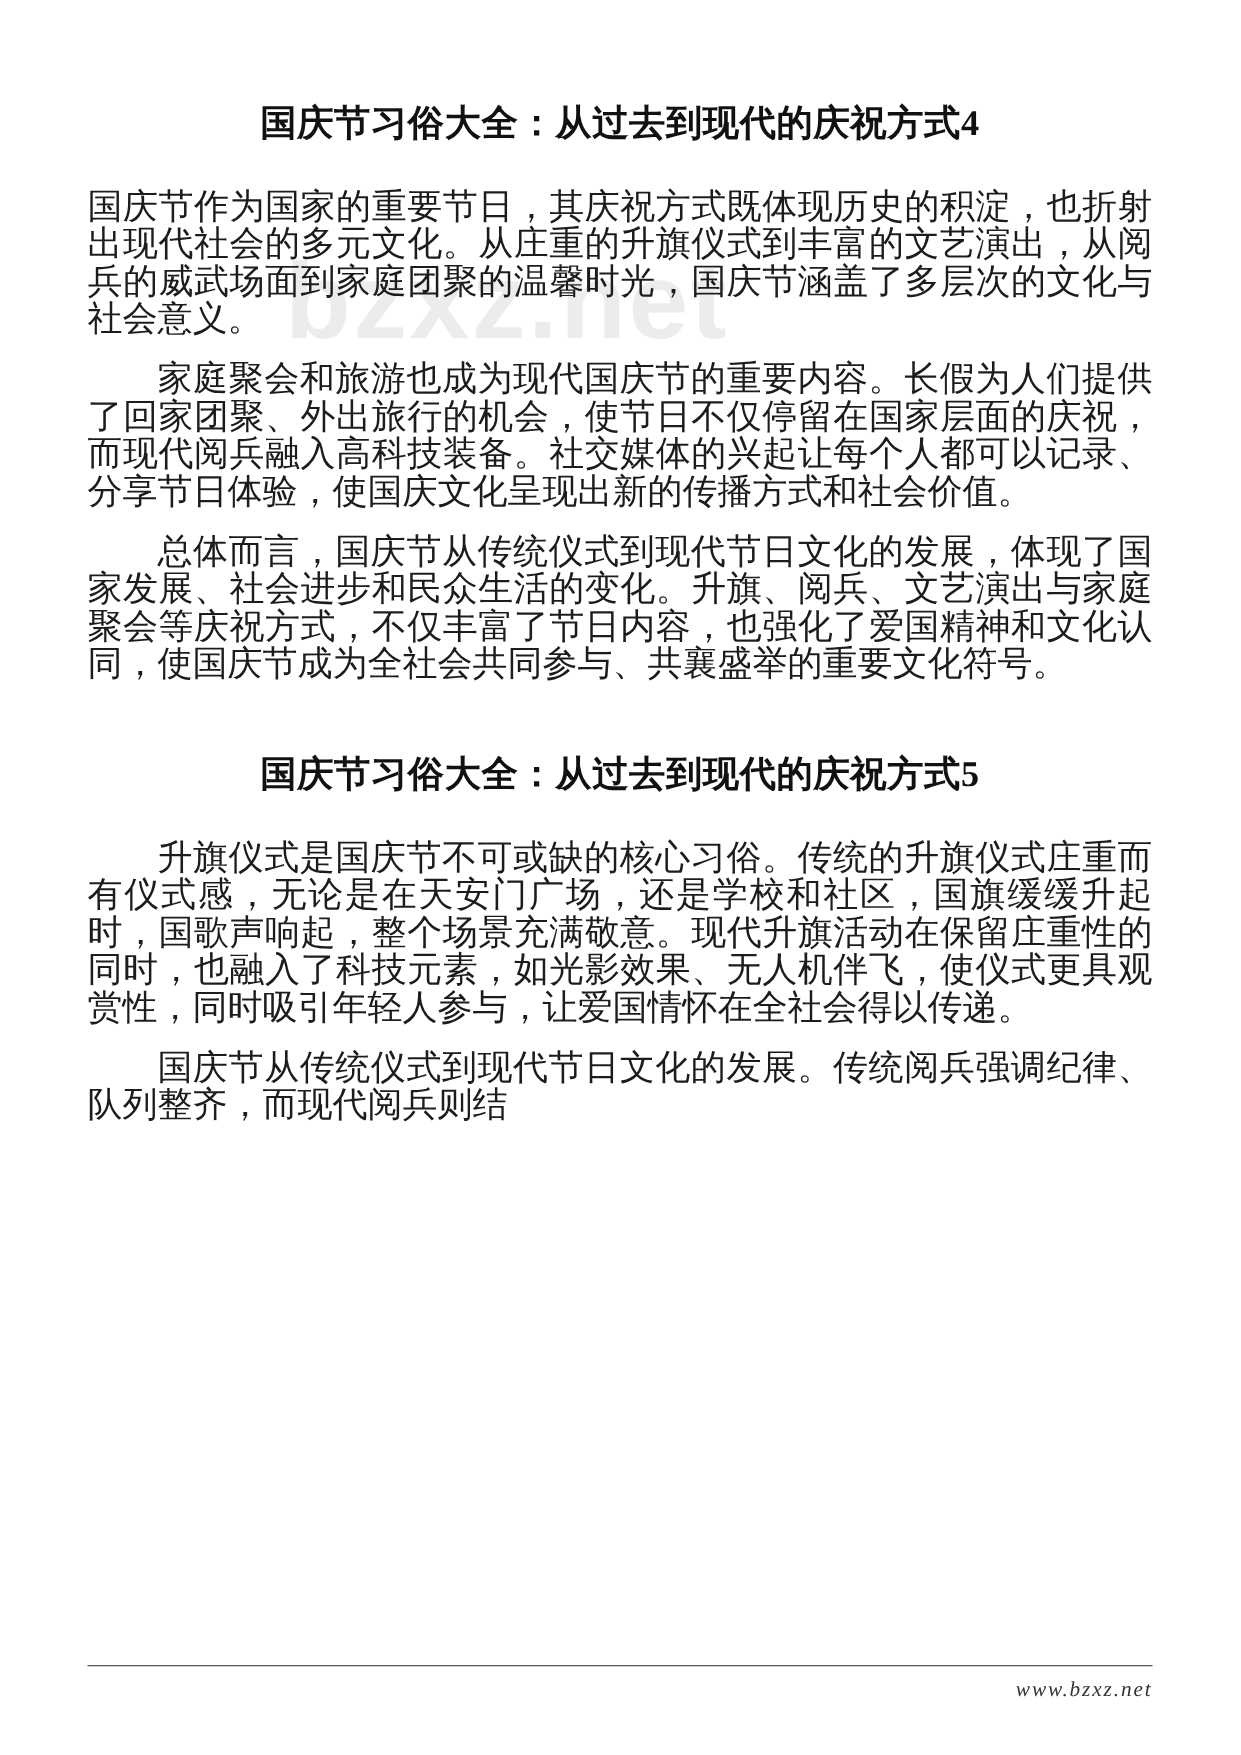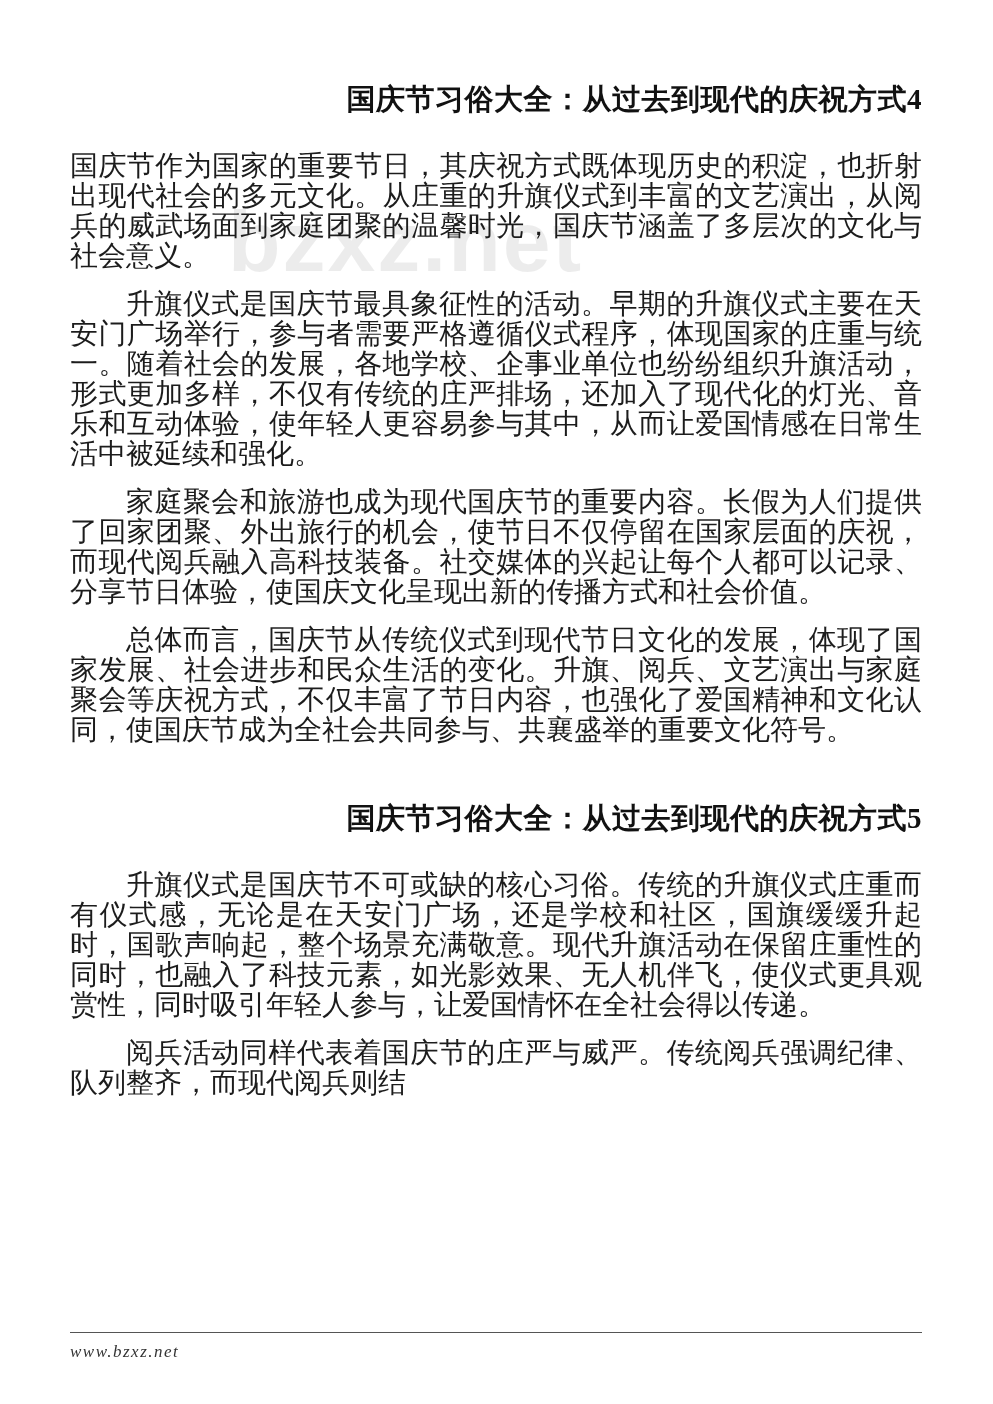--- a/index.html
+++ b/index.html
@@ -41,21 +41,21 @@
   }
 
   .article {
     position: relative;
     z-index: 1;
   }
 
   .article-title {
     font-size: 29px;
     font-weight: bold;
-    text-align: right;
+    text-align: center;
     line-height: 35px;
     margin-bottom: 34px;
     color: #111111;
     letter-spacing: 0.5px;
   }
 
   .para {
     font-size: 28px;
     line-height: 30px;
     text-align: justify;
@@ -80,47 +80,47 @@
   }
 
   .footer-divider {
     border: none;
     border-top: 1.5px solid #555555;
     height: 0;
     width: 100%;
   }
 
   .footer-site {
+    text-align: right;
     font-style: italic;
     font-size: 17px;
     letter-spacing: 1.5px;
     color: #333333;
     margin-top: 9px;
     word-spacing: 3px;
   }
 </style>
 </head>
 <body>
 
 <div class="page">
 
   <div class="watermark">bzxz.net</div>
 
   <div class="article">
     <h1 class="article-title">国庆节习俗大全：从过去到现代的庆祝方式4</h1>
     <p class="para">国庆节作为国家的重要节日，其庆祝方式既体现历史的积淀，也折射出现代社会的多元文化。从庄重的升旗仪式到丰富的文艺演出，从阅兵的威武场面到家庭团聚的温馨时光，国庆节涵盖了多层次的文化与社会意义。</p>
-    <p class="para indent">升旗仪式是国庆节最具象征性的活动。早期的升旗仪式主要在天安门广场举行，参与者需要严格遵循仪式程序，体现国家的庄重与统一。随着社会的发展，各地学校、企事业单位也纷纷组织升旗活动，形式更加多样，不仅有传统的庄严排场，还加入了现代化的灯光、音乐和互动体验，使年轻人更容易参与其中，从而让爱国情感在日常生活中被延续和强化。</p>
     <p class="para indent">家庭聚会和旅游也成为现代国庆节的重要内容。长假为人们提供了回家团聚、外出旅行的机会，使节日不仅停留在国家层面的庆祝，而现代阅兵融入高科技装备。社交媒体的兴起让每个人都可以记录、分享节日体验，使国庆文化呈现出新的传播方式和社会价值。</p>
     <p class="para indent">总体而言，国庆节从传统仪式到现代节日文化的发展，体现了国家发展、社会进步和民众生活的变化。升旗、阅兵、文艺演出与家庭聚会等庆祝方式，不仅丰富了节日内容，也强化了爱国精神和文化认同，使国庆节成为全社会共同参与、共襄盛举的重要文化符号。</p>
   </div>
 
   <div class="article">
     <h1 class="article-title">国庆节习俗大全：从过去到现代的庆祝方式5</h1>
     <p class="para indent">升旗仪式是国庆节不可或缺的核心习俗。传统的升旗仪式庄重而有仪式感，无论是在天安门广场，还是学校和社区，国旗缓缓升起时，国歌声响起，整个场景充满敬意。现代升旗活动在保留庄重性的同时，也融入了科技元素，如光影效果、无人机伴飞，使仪式更具观赏性，同时吸引年轻人参与，让爱国情怀在全社会得以传递。</p>
-    <p class="para indent">阅兵活动同样代表着国庆节的庄严与威严。传统阅兵强调纪律、队列整齐，而现代阅兵则结</p>
+    <p class="para indent">国庆节从传统仪式到现代节日文化的发展。传统阅兵强调纪律、队列整齐，而现代阅兵则结</p>
   </div>
 
   <div class="page-footer">
     <hr class="footer-divider">
     <div class="footer-site">www.bzxz.net</div>
   </div>
 
 </div>
 
 </body></html>

